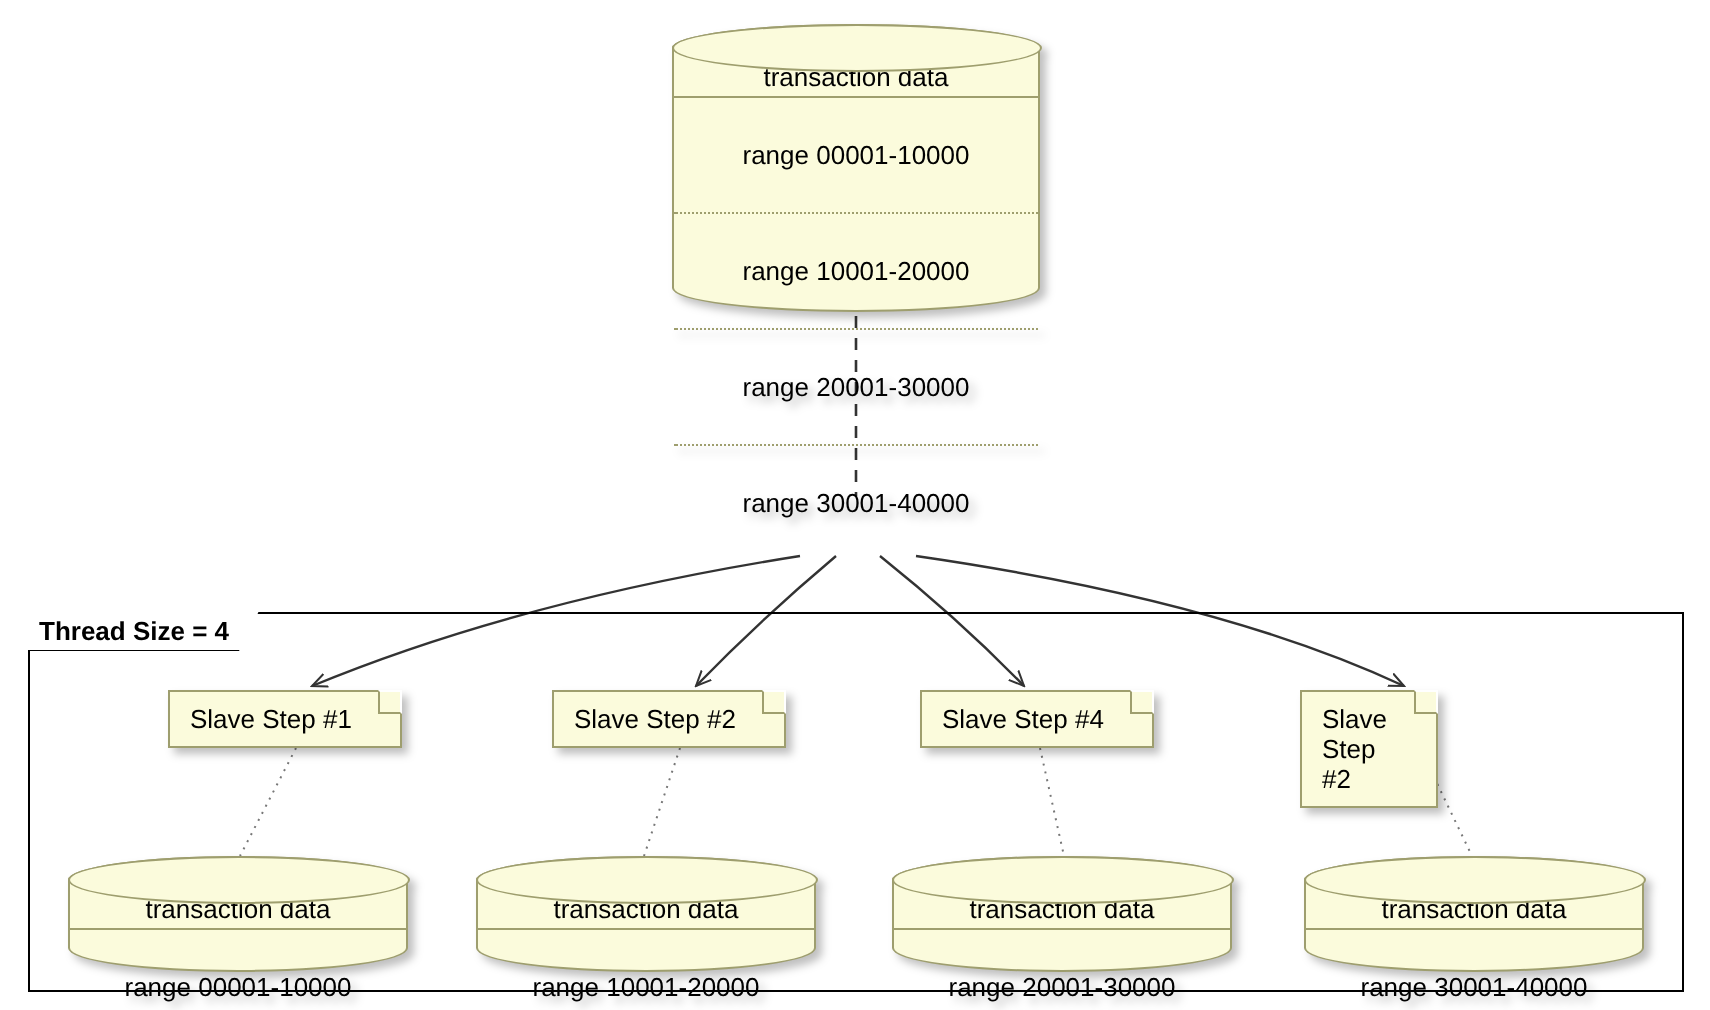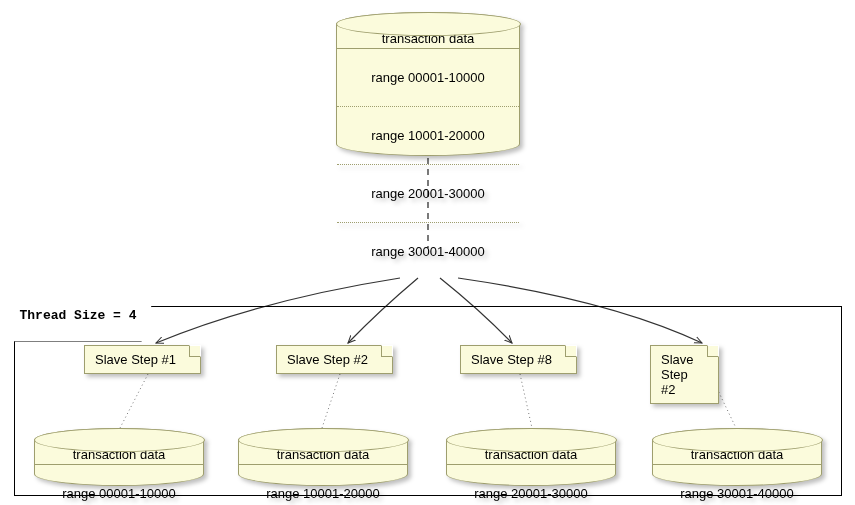--- a/index.html
+++ b/index.html
@@ -83,25 +83,24 @@
     position: absolute;
     border: 1.5px solid #000;
     background: transparent;
   }
   .frame .frame-label {
     position: absolute;
     top: -1.5px; left: -1.5px;
     border: 1.5px solid #000;
     border-top: none;
     border-left: none;
-    padding: 2px 14px 18px 6px;
+    padding: 2px 14px 2px 6px;
     font-weight: bold;
     background: #fff;
     clip-path: polygon(0 0, 100% 0, calc(100% - 10px) 100%, 0 100%);
-    font-family: Liberation Mono, monospace;
   }
   svg.edges {
     position: absolute;
     top: 0; left: 0;
     width: 855px; height: 505px;
     pointer-events: none;
   }
 </style>
 </head>
 <body>
@@ -144,21 +143,21 @@
 
   <div class="card shadow" style="left:84px; top:345px;">
     <span>Slave Step #1</span>
     <span class="dogear"></span>
   </div>
   <div class="card shadow" style="left:276px; top:345px;">
     <span>Slave Step #2</span>
     <span class="dogear"></span>
   </div>
   <div class="card shadow" style="left:460px; top:345px;">
-    <span>Slave Step #8</span>
+    <span>Slave Step #4</span>
     <span class="dogear"></span>
   </div>
   <div class="card shadow" style="left:650px; top:345px;">
     <span>Slave Step #2</span>
     <span class="dogear"></span>
   </div>
 
   <div class="db shadow" style="left:34px; top:428px; width:170px; height:58px;">
     <div class="top-ellipse"></div>
     <div class="title">transaction data</div>

